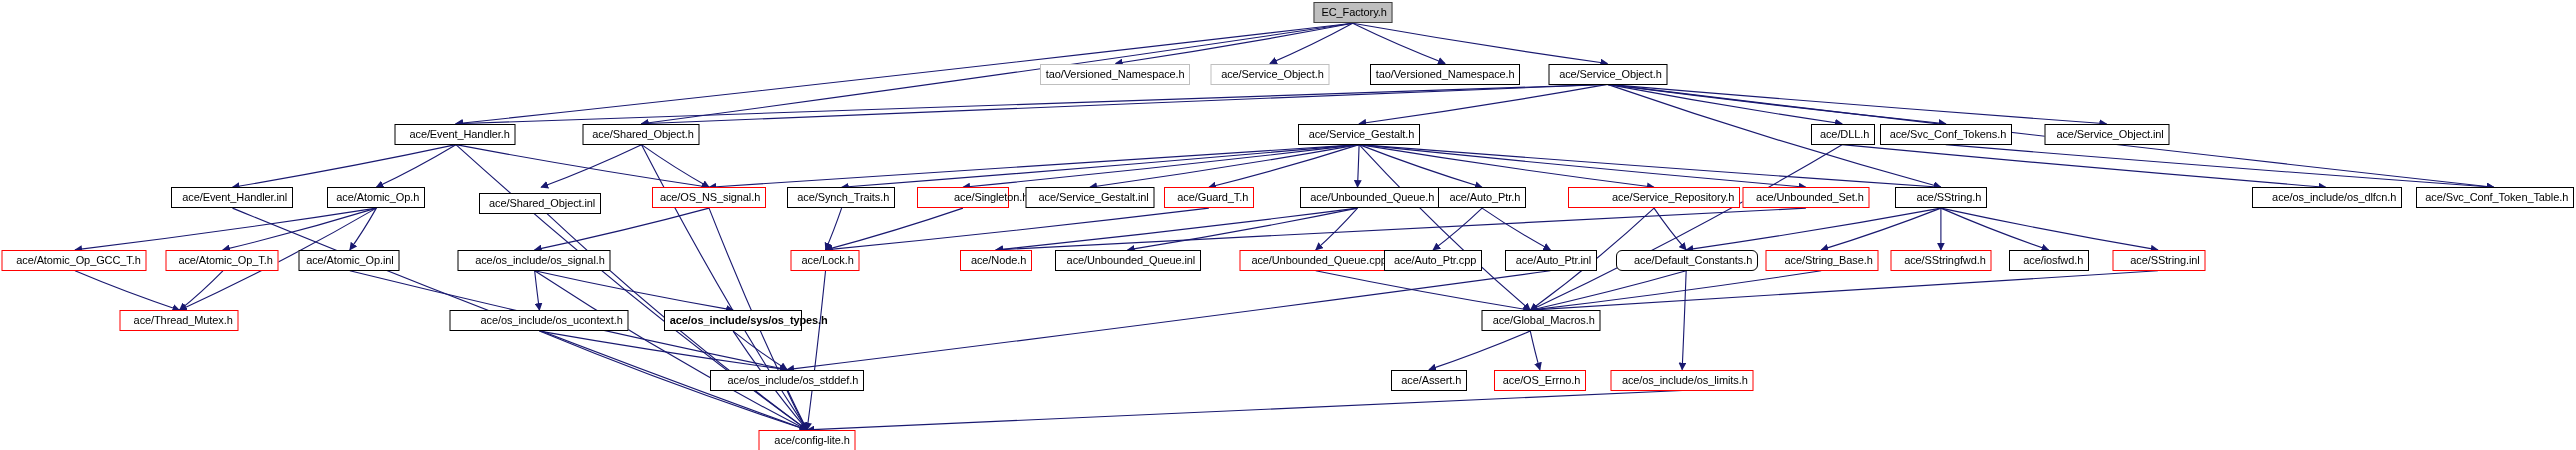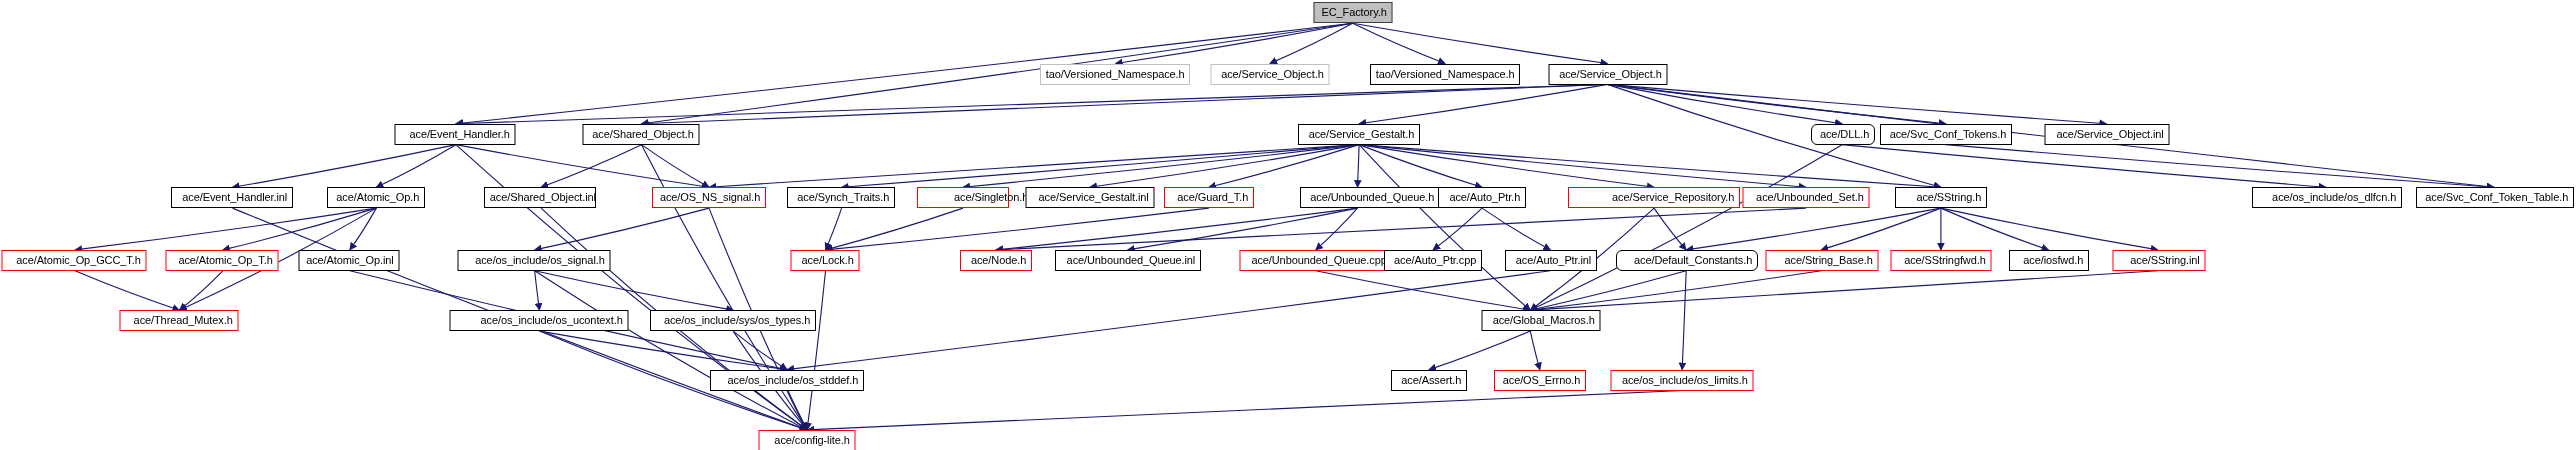--- a/index.html
+++ b/index.html
@@ -138,26 +138,26 @@
   </svg>
   <div id="node-layer">
       <div class="node root" style="left: 1353px; top: 2.4px; width: 79px;">EC_Factory.h</div>
       <div class="node grey" style="left: 1115px; top: 64px; width: 150px;">tao/Versioned_Namespace.h</div>
       <div class="node grey" style="left: 1270px; top: 64px; width: 119px;">ace/Service_Object.h</div>
       <div class="node " style="left: 1445px; top: 64px; width: 150px;">tao/Versioned_Namespace.h</div>
       <div class="node " style="left: 1608px; top: 64px; width: 119px;">ace/Service_Object.h</div>
       <div class="node " style="left: 455px; top: 124px; width: 121px;">ace/Event_Handler.h</div>
       <div class="node " style="left: 641px; top: 124px; width: 117px;">ace/Shared_Object.h</div>
       <div class="node " style="left: 1359px; top: 124px; width: 122px;">ace/Service_Gestalt.h</div>
-      <div class="node " style="left: 1843px; top: 124px; width: 64px; border-radius: 6px;">ace/DLL.h</div>
+      <div class="node " style="left: 1843px; top: 124px; width: 64px;">ace/DLL.h</div>
       <div class="node " style="left: 1946px; top: 124px; width: 132px;">ace/Svc_Conf_Tokens.h</div>
       <div class="node " style="left: 2107px; top: 124px; width: 125px;">ace/Service_Object.inl</div>
       <div class="node " style="left: 232px; top: 187px; width: 122px;">ace/Event_Handler.inl</div>
       <div class="node " style="left: 376px; top: 187px; width: 98px;">ace/Atomic_Op.h</div>
-      <div class="node " style="left: 540px; top: 187px; width: 112px;">ace/Shared_Object.inl</div>
+      <div class="node " style="left: 540px; top: 193px; width: 122px;">ace/Shared_Object.inl</div>
       <div class="node red" style="left: 709px; top: 187px; width: 114px;">ace/OS_NS_signal.h</div>
       <div class="node " style="left: 841px; top: 187px; width: 108px;">ace/Synch_Traits.h</div>
       <div class="node red" style="left: 963px; top: 187px; width: 92px; padding-left: 36px;">ace/Singleton.h</div>
       <div class="node " style="left: 1090px; top: 187px; width: 129px;">ace/Service_Gestalt.inl</div>
       <div class="node red" style="left: 1209px; top: 187px; width: 90px;">ace/Guard_T.h</div>
       <div class="node " style="left: 1370px; top: 187px; width: 140px;">ace/Unbounded_Queue.h</div>
       <div class="node " style="left: 1482px; top: 187px; width: 88px;">ace/Auto_Ptr.h</div>
       <div class="node red" style="left: 1654px; top: 187px; width: 172px;">ace/Service_Repository.h</div>
       <div class="node red" style="left: 1806px; top: 187px; width: 127px;">ace/Unbounded_Set.h</div>
       <div class="node " style="left: 1941px; top: 187px; width: 92px;">ace/SString.h</div>
@@ -173,21 +173,21 @@
       <div class="node red" style="left: 1316px; top: 250px; width: 153px;">ace/Unbounded_Queue.cpp</div>
       <div class="node " style="left: 1433px; top: 250px; width: 98px;">ace/Auto_Ptr.cpp</div>
       <div class="node " style="left: 1551px; top: 250px; width: 92px;">ace/Auto_Ptr.inl</div>
       <div class="node " style="left: 1687px; top: 250px; width: 142px; border-radius: 6px;">ace/Default_Constants.h</div>
       <div class="node red" style="left: 1822px; top: 250px; width: 113px;">ace/String_Base.h</div>
       <div class="node red" style="left: 1941px; top: 250px; width: 101px;">ace/SStringfwd.h</div>
       <div class="node " style="left: 2049px; top: 250px; width: 80px;">ace/iosfwd.h</div>
       <div class="node red" style="left: 2159px; top: 250px; width: 93px;">ace/SString.inl</div>
       <div class="node red" style="left: 179px; top: 310px; width: 119px;">ace/Thread_Mutex.h</div>
       <div class="node " style="left: 539px; top: 310px; width: 179px;">ace/os_include/os_ucontext.h</div>
-      <div class="node " style="left: 733px; top: 310px; width: 166px;">ace/os_include/sys/os_types.h</div>
+      <div class="node " style="left: 733px; top: 310px; width: 138px; font-weight: bold;">ace/os_include/sys/os_types.h</div>
       <div class="node " style="left: 1530px; top: 310px; width: 119px; margin-left: 11px;">ace/Global_Macros.h</div>
       <div class="node " style="left: 787px; top: 370px; width: 154px;">ace/os_include/os_stddef.h</div>
       <div class="node " style="left: 1429px; top: 370px; width: 76px;">ace/Assert.h</div>
       <div class="node red" style="left: 1540px; top: 370px; width: 92px;">ace/OS_Errno.h</div>
       <div class="node red" style="left: 1682px; top: 370px; width: 143px;">ace/os_include/os_limits.h</div>
       <div class="node red" style="left: 807px; top: 430px; width: 97px;">ace/config-lite.h</div>
     </div>
 </div>
 
 

